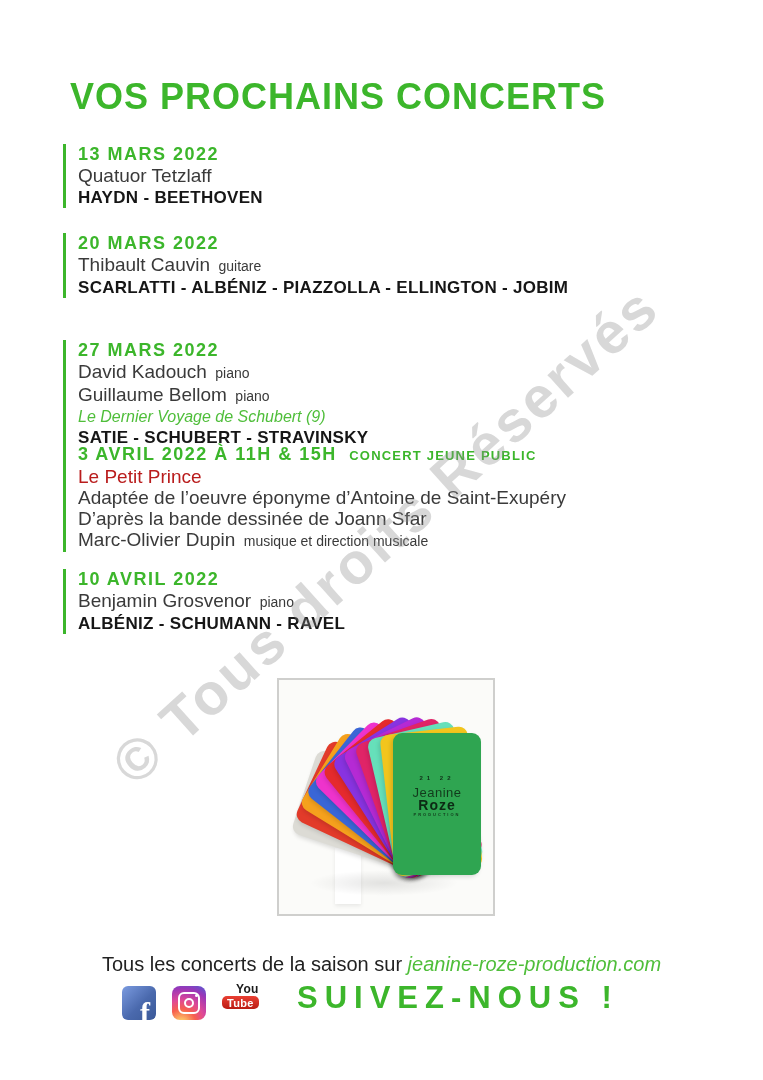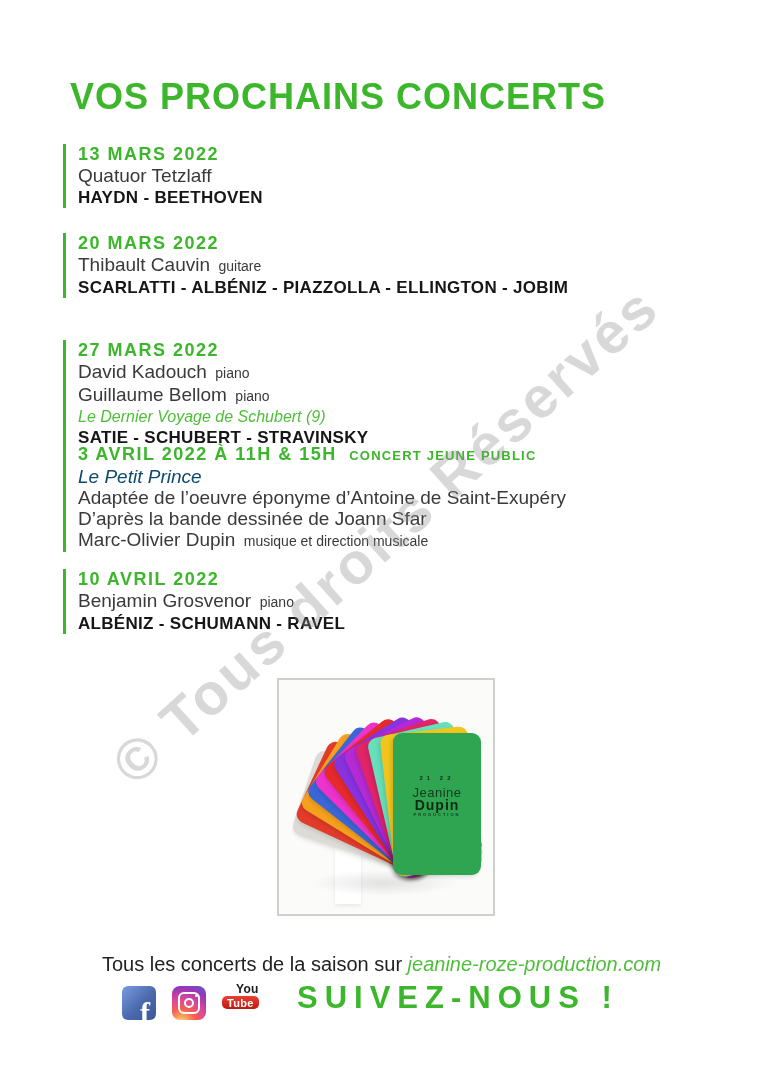--- a/index.html
+++ b/index.html
@@ -26,21 +26,21 @@
   .date-line{white-space:nowrap;line-height:21px;}
   .date{
     font-size:18px;font-weight:bold;color:#3cb62b;letter-spacing:1.5px;
   }
   .date-tag{
     font-size:13px;font-weight:bold;color:#3cb62b;letter-spacing:1.2px;margin-left:8px;
   }
   .artist-line{line-height:21px;white-space:nowrap;color:#3a3a3a;}
   .artist-name{font-size:19px;}
   .artist-role{font-size:14px;margin-left:4px;}
-  .work-title{font-size:19px;font-style:italic;color:#0c4a6e;line-height:21px;}
+  .work-title{font-size:19px;color:#b91c1c;line-height:21px;}
   .desc-line{font-size:19px;color:#3a3a3a;line-height:21px;white-space:nowrap;}
   .series-note{
     font-size:16px;font-style:italic;color:#4fbe3a;line-height:20px;white-space:nowrap;
   }
   .program{
     font-size:17px;font-weight:bold;color:#161616;line-height:21px;
     letter-spacing:.3px;white-space:nowrap;
   }
   
   .watermark{
@@ -224,21 +224,21 @@
         <div class="card" style="background: rgb(229, 42, 45); transform: rotate(-39deg);"></div>
         <div class="card" style="background: rgb(136, 51, 224); transform: rotate(-32.5deg);"></div>
         <div class="card" style="background: rgb(181, 42, 212); transform: rotate(-26deg);"></div>
         <div class="card" style="background: rgb(224, 36, 103); transform: rotate(-19.5deg);"></div>
         <div class="card" style="background: rgb(102, 224, 186); transform: rotate(-13deg);"></div>
         <div class="card" style="background: rgb(242, 197, 29); transform: rotate(-6.5deg);"></div>
         <div class="card" style="background: rgb(47, 165, 81); transform: rotate(0deg);">
           <div id="front-card-content" class="front-content">
       <div class="season">21  22</div>
       <div class="brand1">Jeanine</div>
-      <div class="brand2">Dupin</div>
+      <div class="brand2">Roze</div>
       <div class="brand3">PRODUCTION</div>
     </div>
         </div>
       </div>
 
   </div>
 
   <div class="watermark">© Tous droits Réservés</div>
 
   <div class="footer-line">

